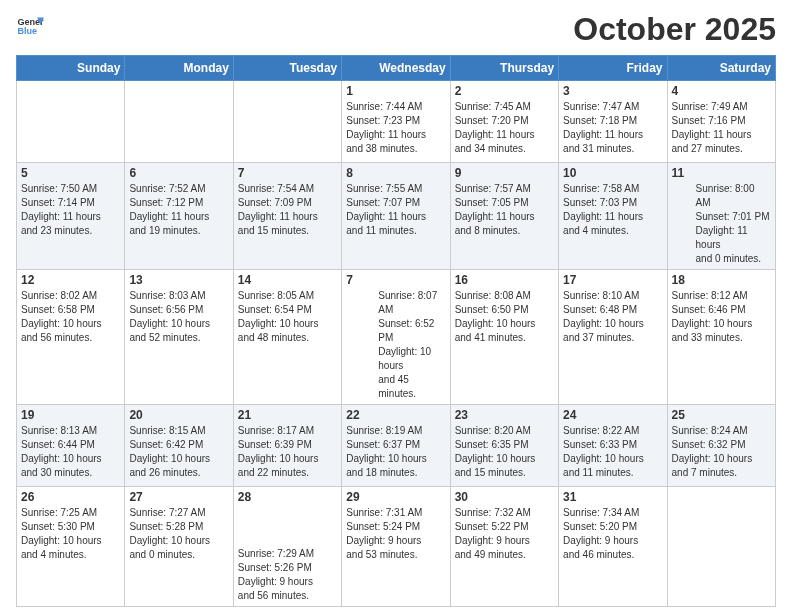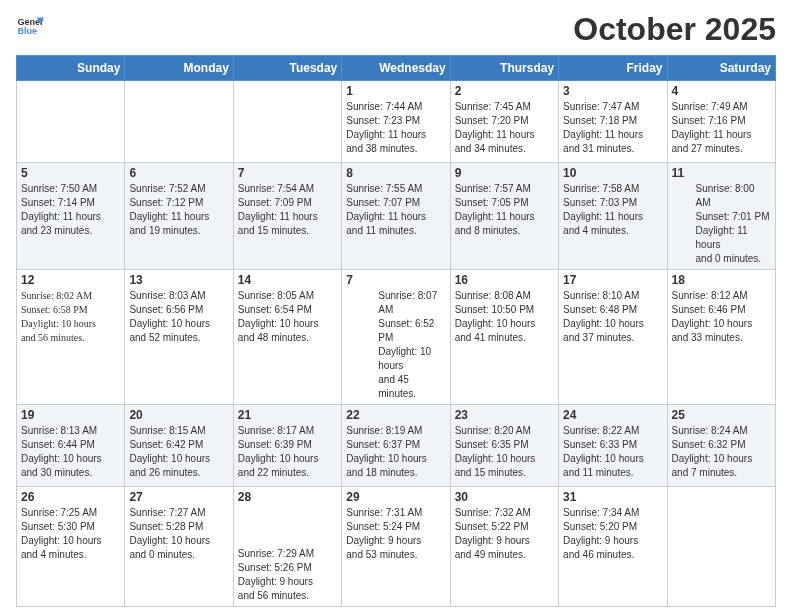--- a/index.html
+++ b/index.html
@@ -201,21 +201,21 @@
             <div class="day-number">11</div>
             <div class="day-info" style="white-space: pre-line; margin-left: 24px;">Sunrise: 8:00 AM
 Sunset: 7:01 PM
 Daylight: 11 hours
 and 0 minutes.</div>
           </td>
         </tr>
         <tr class="row-white">
           <td>
             <div class="day-number">12</div>
-            <div class="day-info" style="white-space: pre-line; font-family: Liberation Serif, serif;">Sunrise: 8:02 AM
+            <div class="day-info" style="white-space: pre-line;">Sunrise: 8:02 AM
 Sunset: 6:58 PM
 Daylight: 10 hours
 and 56 minutes.</div>
           </td>
           <td>
             <div class="day-number">13</div>
             <div class="day-info" style="white-space: pre-line;">Sunrise: 8:03 AM
 Sunset: 6:56 PM
 Daylight: 10 hours
 and 52 minutes.</div>
@@ -230,21 +230,21 @@
           <td>
             <div class="day-number">7</div>
             <div class="day-info" style="white-space: pre-line; margin-left: 32px;">Sunrise: 8:07 AM
 Sunset: 6:52 PM
 Daylight: 10 hours
 and 45 minutes.</div>
           </td>
           <td>
             <div class="day-number">16</div>
             <div class="day-info" style="white-space: pre-line;">Sunrise: 8:08 AM
-Sunset: 10:50 PM
+Sunset: 6:50 PM
 Daylight: 10 hours
 and 41 minutes.</div>
           </td>
           <td>
             <div class="day-number">17</div>
             <div class="day-info" style="white-space: pre-line;">Sunrise: 8:10 AM
 Sunset: 6:48 PM
 Daylight: 10 hours
 and 37 minutes.</div>
           </td>

